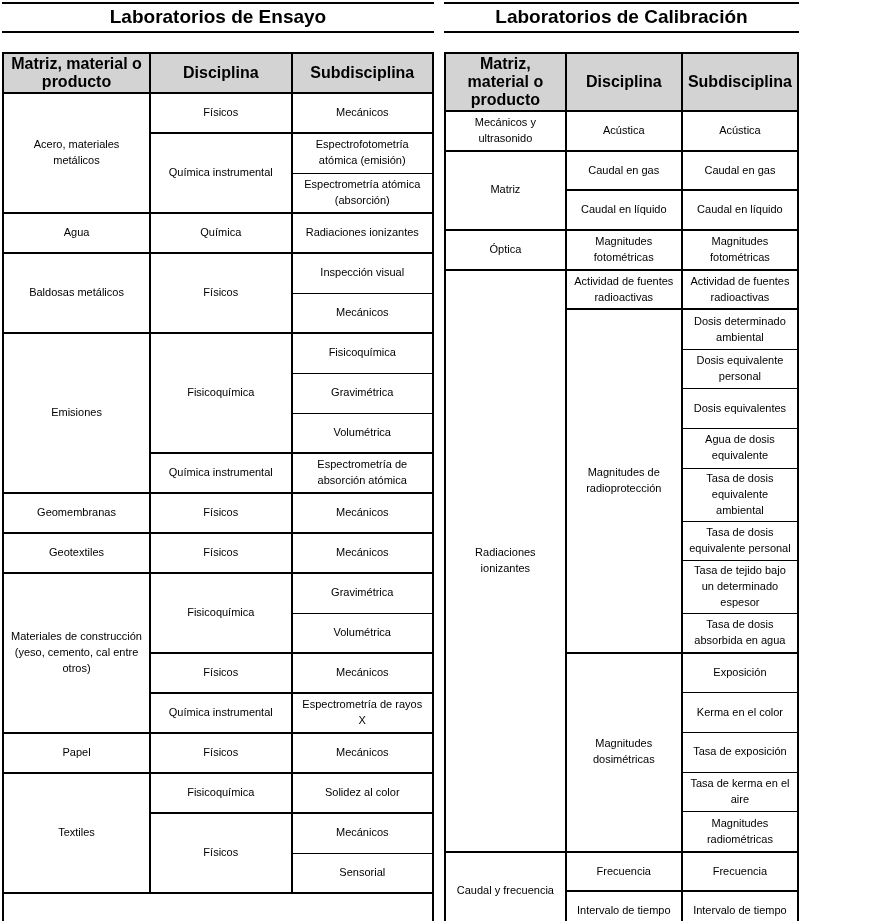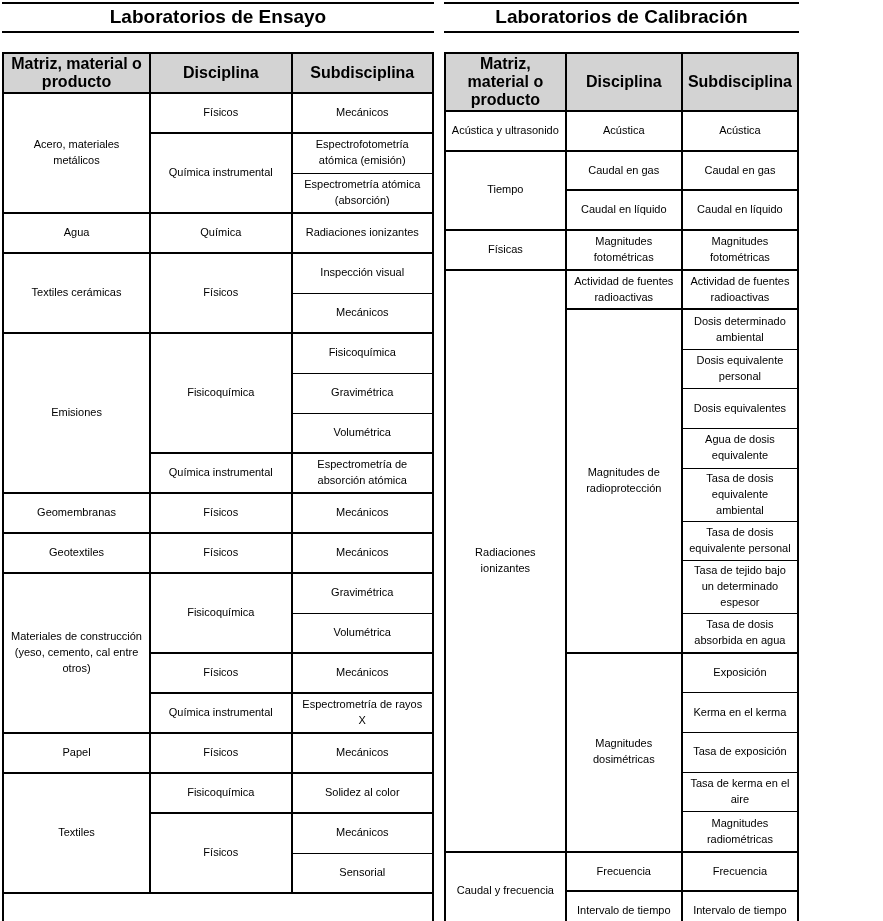--- a/index.html
+++ b/index.html
@@ -101,21 +101,21 @@
           </tr>
           <tr>
             <td>Espectrometría atómica (absorción)</td>
           </tr>
           <tr class="group-start">
             <td rowspan="1">Agua</td>
             <td rowspan="1">Química</td>
             <td>Radiaciones ionizantes</td>
           </tr>
           <tr class="group-start">
-            <td rowspan="2">Textiles cerámicas</td>
+            <td rowspan="2">Baldosas metálicos</td>
             <td rowspan="2">Físicos</td>
             <td>Inspección visual</td>
           </tr>
           <tr>
             <td>Mecánicos</td>
           </tr>
           <tr class="group-start">
             <td rowspan="4">Emisiones</td>
             <td rowspan="3">Fisicoquímica</td>
             <td>Fisicoquímica</td>
@@ -190,35 +190,35 @@
         </colgroup>
       <thead>
         <tr>
           <th>Matriz, material o producto</th>
           <th>Disciplina</th>
           <th>Subdisciplina</th>
         </tr>
       </thead>
       <tbody>
           <tr class="group-start">
-            <td rowspan="1">Acústica y ultrasonido</td>
+            <td rowspan="1">Mecánicos y ultrasonido</td>
             <td rowspan="1">Acústica</td>
             <td>Acústica</td>
           </tr>
           <tr class="group-start">
-            <td rowspan="2">Tiempo</td>
+            <td rowspan="2">Matriz</td>
             <td rowspan="1">Caudal en gas</td>
             <td>Caudal en gas</td>
           </tr>
           <tr>
             <td rowspan="1" class="disc-start">Caudal en líquido</td>
             <td class="disc-start">Caudal en líquido</td>
           </tr>
           <tr class="group-start">
-            <td rowspan="1">Físicas</td>
+            <td rowspan="1">Óptica</td>
             <td rowspan="1">Magnitudes fotométricas</td>
             <td>Magnitudes fotométricas</td>
           </tr>
           <tr class="group-start">
             <td rowspan="14">Radiaciones ionizantes</td>
             <td rowspan="1">Actividad de fuentes radioactivas</td>
             <td>Actividad de fuentes radioactivas</td>
           </tr>
           <tr>
             <td rowspan="8" class="disc-start">Magnitudes de radioprotección</td>
@@ -243,21 +243,21 @@
             <td>Tasa de tejido bajo un determinado espesor</td>
           </tr>
           <tr>
             <td>Tasa de dosis absorbida en agua</td>
           </tr>
           <tr>
             <td rowspan="5" class="disc-start">Magnitudes dosimétricas</td>
             <td class="disc-start">Exposición</td>
           </tr>
           <tr>
-            <td>Kerma en el kerma</td>
+            <td>Kerma en el color</td>
           </tr>
           <tr>
             <td>Tasa de exposición</td>
           </tr>
           <tr>
             <td>Tasa de kerma en el aire</td>
           </tr>
           <tr>
             <td>Magnitudes radiométricas</td>
           </tr>

